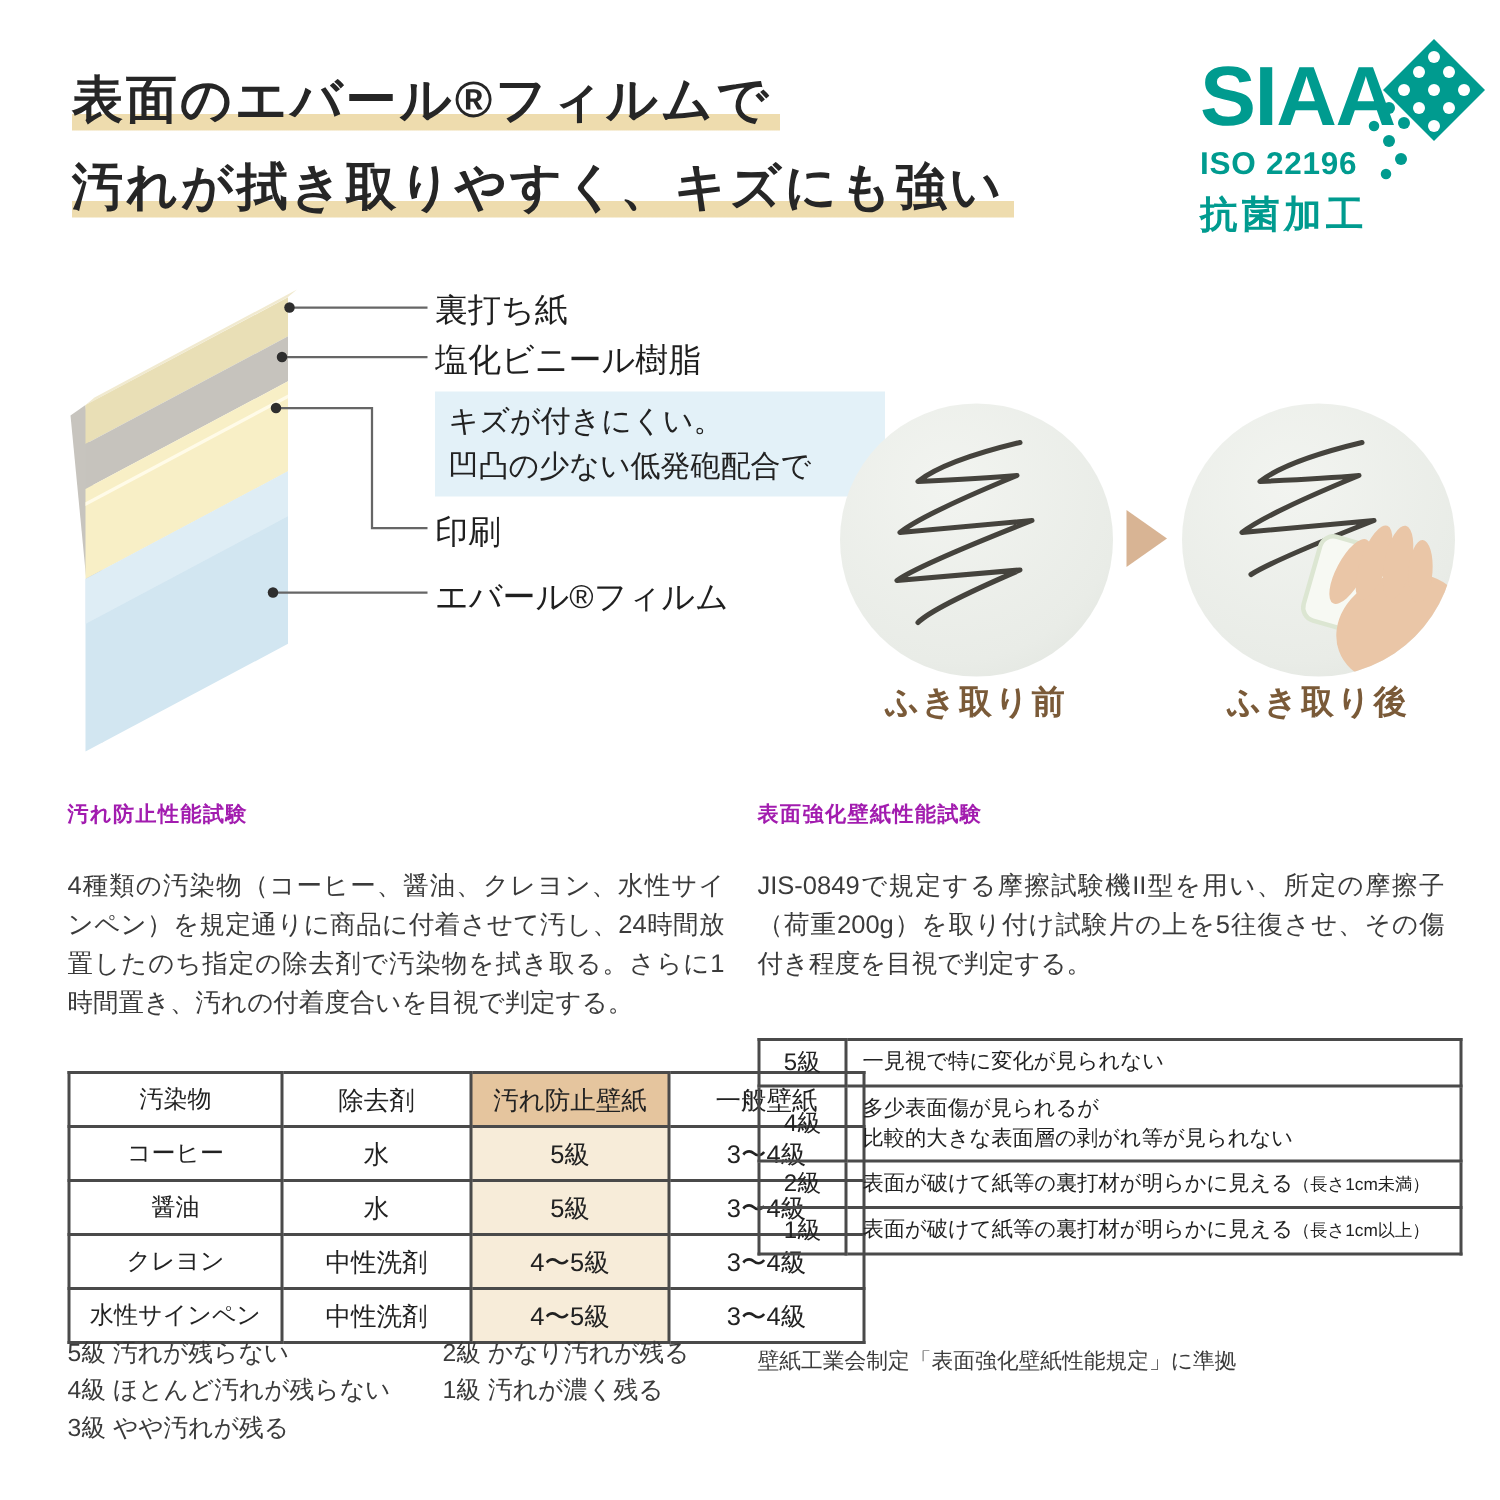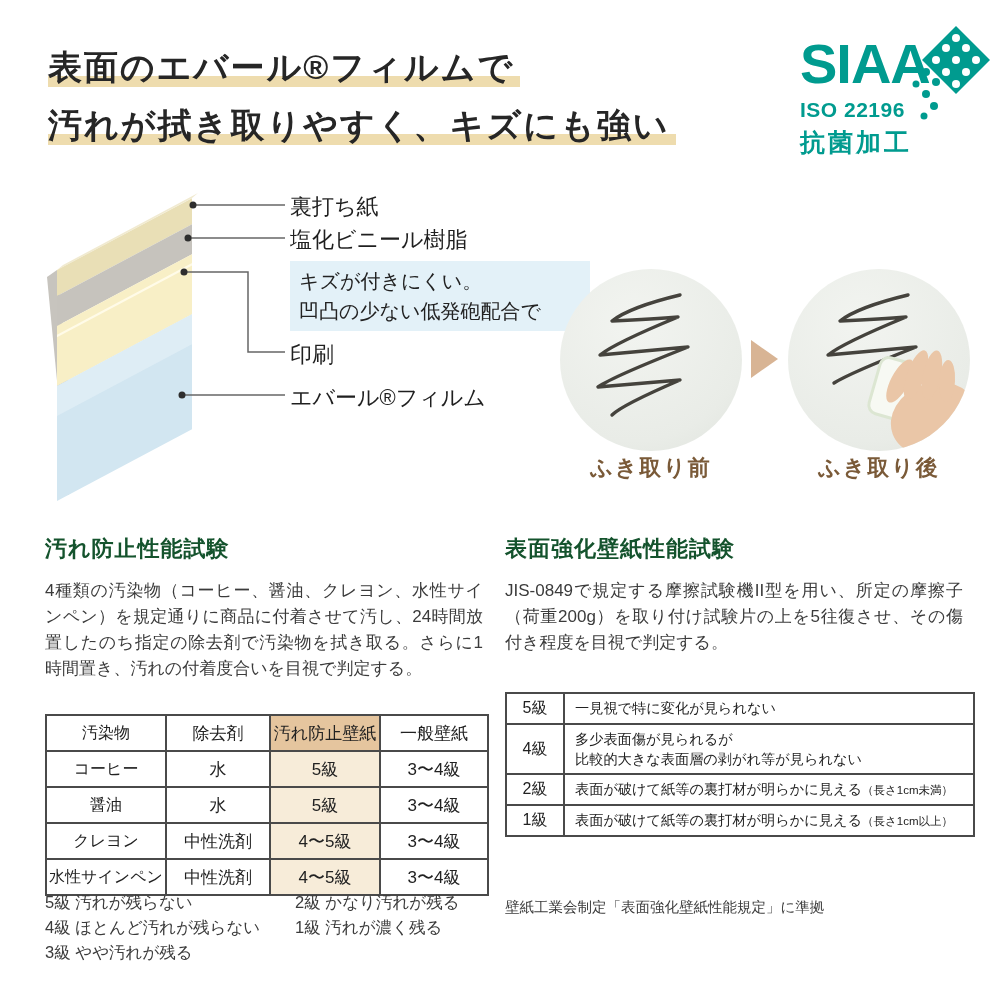--- a/index.html
+++ b/index.html
@@ -25,26 +25,26 @@
   
   .wipe-circle{position:absolute;width:182px;height:182px;border-radius:50%;
                background:radial-gradient(circle at 40% 30%,#f2f4f0 0%,#e9ece7 70%,#dfe3dd 100%);
                overflow:hidden;}
   .wipe-label{position:absolute;width:182px;text-align:center;font-size:22px;font-weight:bold;
               color:#7a5a38;letter-spacing:2px;}
   .wipe-arrow{position:absolute;left:751px;top:340px;width:0;height:0;
               border-top:19px solid transparent;border-bottom:19px solid transparent;
               border-left:27px solid #d8b494;}
   
-  .section-heading{position:absolute;font-size:22px;font-weight:bold;color:#14532d;letter-spacing:1px;}
+  .section-heading{position:absolute;font-size:14px;font-weight:bold;color:#a21caf;letter-spacing:1px;}
   .section-body{position:absolute;font-size:17px;line-height:26px;color:#3b3b3b;text-align:justify;}
   table{border-collapse:collapse;border-radius:24px;}
   .stain-table{position:absolute;left:45px;top:714px;table-layout:fixed;}
   .stain-table td,.stain-table th{border:2px solid #4a4a4a;text-align:center;height:34px;
-                                  font-size:17px;font-weight:normal;color:#222;padding:0 1px;}
+                                  font-size:17px;font-weight:normal;color:#222;padding:0 12px;}
   .stain-table .c0{width:116px;font-size:16px;}
   .stain-table .c1{width:100px;}
   .stain-table .c2{width:106px;}
   .stain-table .c3{width:104px;}
   .stain-table th.c2{background:#e5c59e;}
   .stain-table td.c2{background:#f7ecd9;}
   .legend{position:absolute;font-size:16.5px;line-height:25px;color:#3b3b3b;white-space:nowrap;}
   .surface-table{position:absolute;left:505px;top:692px;table-layout:fixed;}
   .surface-table td{border:2px solid #4a4a4a;color:#222;padding:4px 0;}
   .surface-table .rank{width:56px;text-align:center;font-size:16px;}

